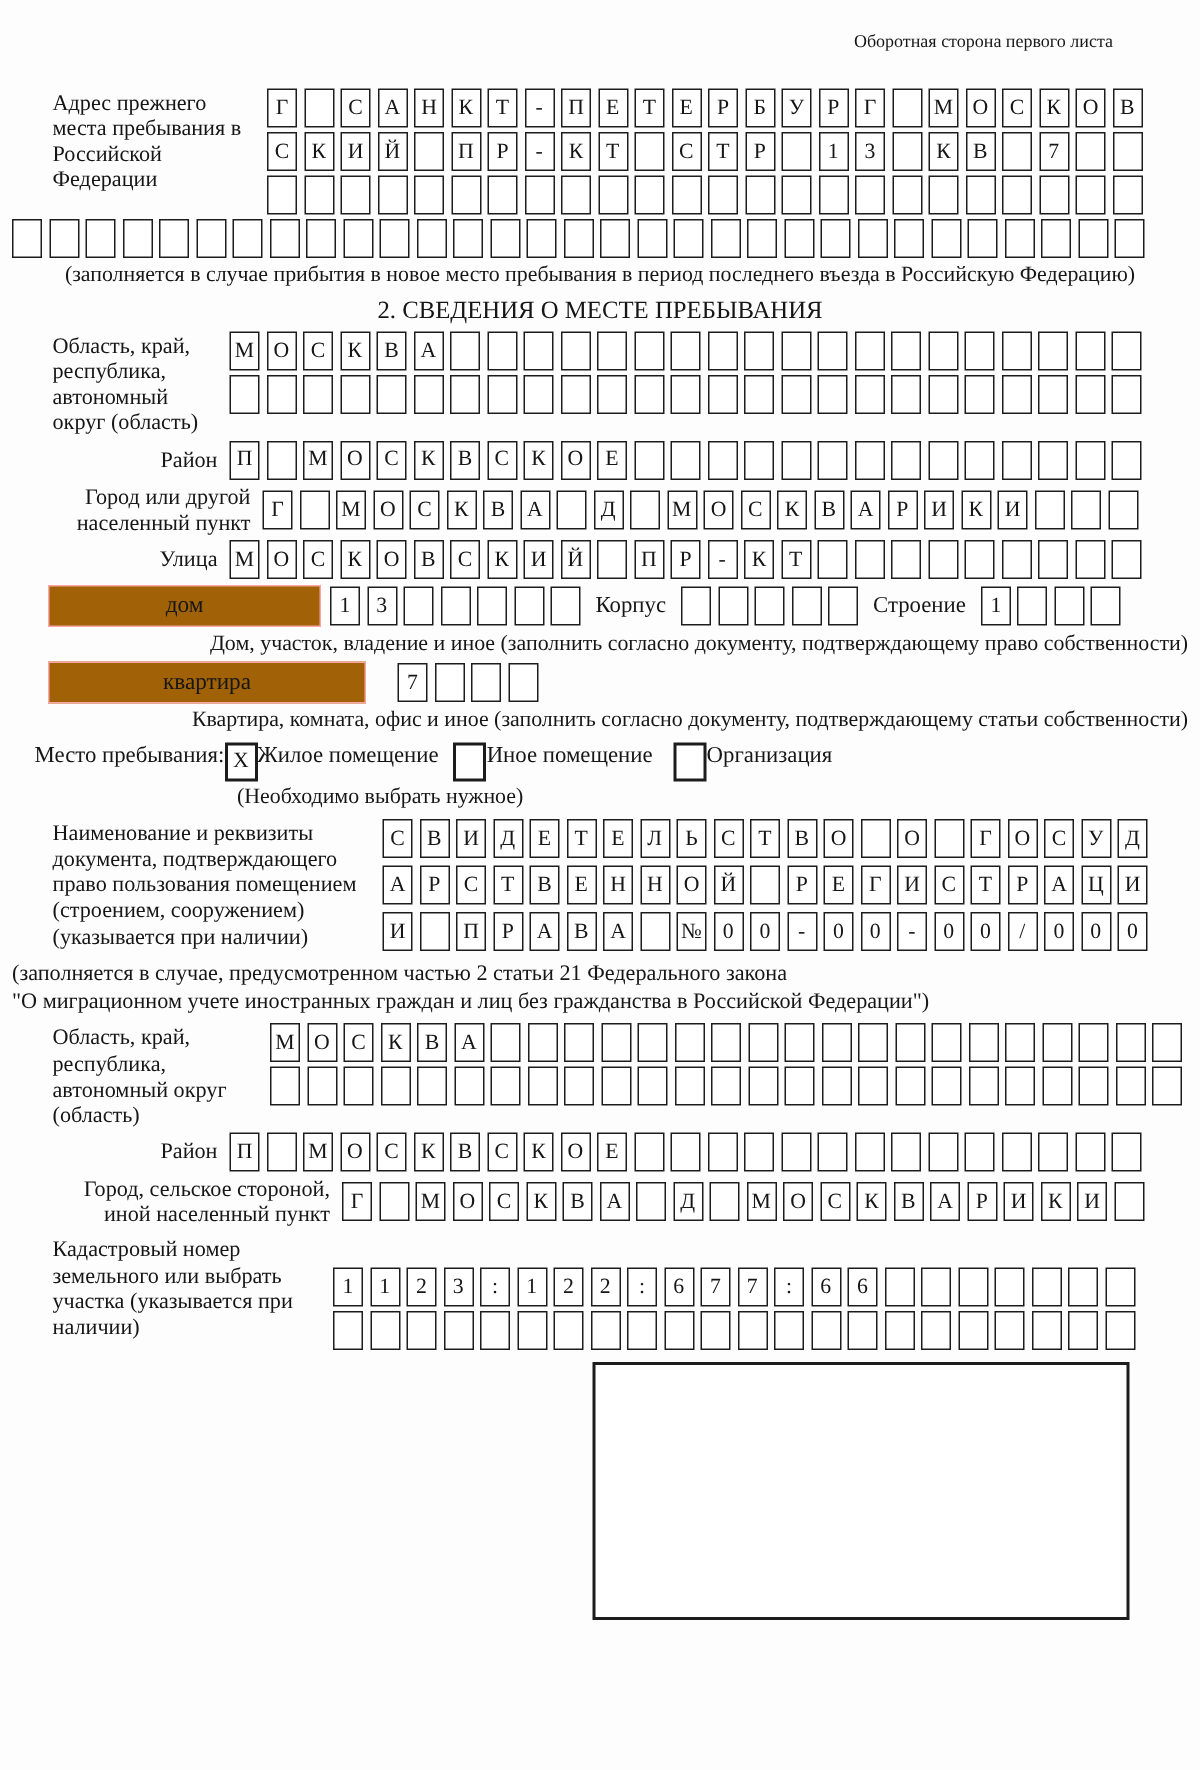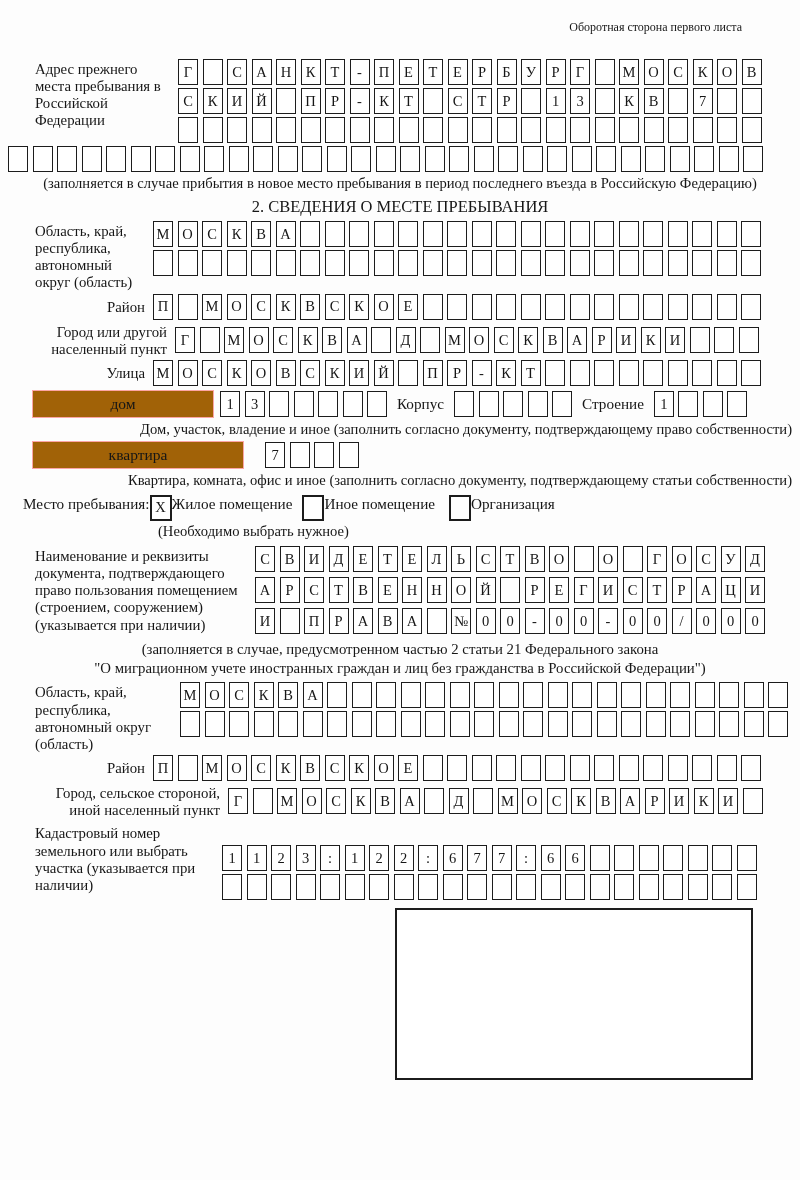--- a/index.html
+++ b/index.html
@@ -38,21 +38,21 @@
   }
   .stay-row{display:flex;align-items:flex-start;margin-left:15px;margin-top:6px;gap:0;}
   .stay-note{margin:2px 0 0 150px;font-size:14.6px;}
   .mt2{margin-top:2px;} .mt3{margin-top:3px;} .mt4{margin-top:4px;} .mt6{margin-top:6px;}
   .stamp-wrap{margin:8px 0 0 350px;width:442px;}
   .stamp-box{
     box-sizing:border-box;margin-left:37px;width:358px;height:172px;
     border:2.2px solid #1c1c1c;background:#fff;
   }
   .stamp-caption{margin-top:5px;text-align:center;font-size:14.8px;line-height:1.22;}
-  .notes-center{text-align:center;font-size:14.8px;line-height:1.3;margin-top:6px;}
+  .notes-center{text-align:left;font-size:14.8px;line-height:1.3;margin-top:6px;}
 </style>
 </head>
 <body>
 
 <div class="page">
 
   <div class="hdr-note">Оборотная сторона первого листа</div>
 
   <div class="block" style="margin-top:24px;">
     <div class="lbl" style="width:135px;margin-right:8px;">Адрес прежнего места пребывания в Российской Федерации</div>

